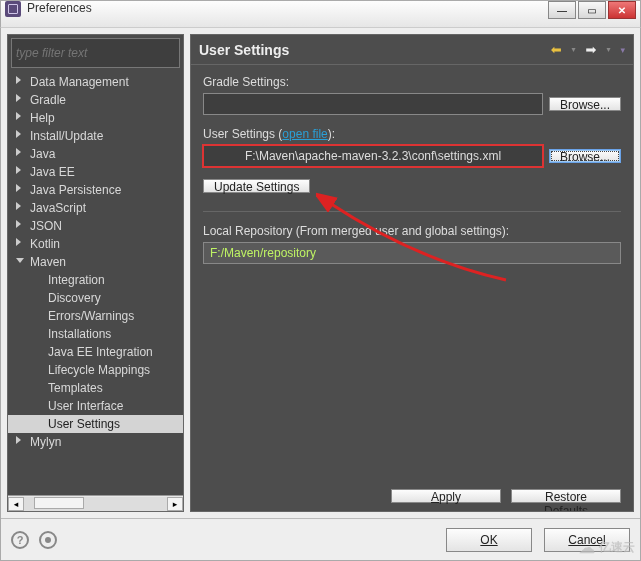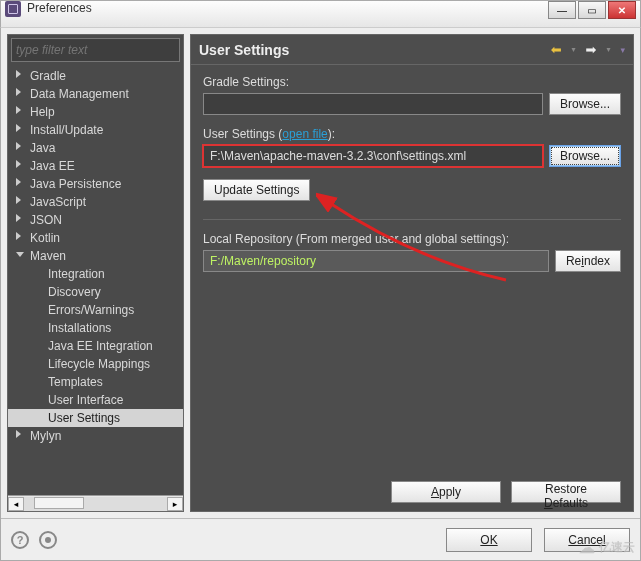--- a/index.html
+++ b/index.html
@@ -13,21 +13,21 @@
   .winbtns { display:flex; gap:2px; }
   .winbtn { width:28px; height:18px; border:1px solid #888; background:linear-gradient(#f8f8f8,#d8d8d8); display:flex; align-items:center; justify-content:center; font-size:10px; }
   .winbtn.close { background:linear-gradient(#e77,#c33); border-color:#933; color:#fff; font-weight:bold; }
 
   
   .frame { position:absolute; top:28px; left:0; right:0; bottom:0; border:1px solid #aaa; border-top:none; background:#eee; display:flex; flex-direction:column; }
   .content { flex:1; display:flex; padding:6px; gap:6px; overflow:hidden; }
 
   
   .left { width:177px; display:flex; flex-direction:column; border:1px solid #666; background:#4a4a4a; }
-  .filter { height:24px; margin:3px; border:1px solid #777; background:#3e3e3e; color:#f0abfc; padding:2px 4px; font-style:italic; }
+  .filter { height:30px; margin:3px; border:1px solid #777; background:#3e3e3e; color:#f0abfc; padding:2px 4px; font-style:italic; }
   .tree { flex:1; overflow:hidden; background:#4a4a4a; color:#d8d8d8; padding:2px 0; }
   .tree-item { padding:2px 6px 2px 22px; position:relative; white-space:nowrap; cursor:default; }
   .tree-item .arrow { position:absolute; left:8px; top:3px; width:0;height:0; }
   .tree-item.collapsed .arrow { border-top:4px solid transparent; border-bottom:4px solid transparent; border-left:5px solid #ccc; }
   .tree-item.expanded .arrow { border-left:4px solid transparent; border-right:4px solid transparent; border-top:5px solid #ccc; top:5px; }
   .tree-child { padding-left:40px; }
   .tree-item.selected { background:#d4d4d4; color:#222; }
   .hscroll { height:16px; background:#e8e8e8; border-top:1px solid #999; display:flex; align-items:center; }
   .hscroll .btn{width:16px;height:14px;border:1px solid #aaa;background:#f4f4f4;display:flex;align-items:center;justify-content:center;font-size:9px;}
   .hscroll .track{flex:1;height:14px;background:#ddd;position:relative;}
@@ -38,22 +38,22 @@
   .right-header { height:30px; display:flex; align-items:center; padding:0 8px; border-bottom:1px solid #666; }
   .right-header .title { font-size:14px; font-weight:bold; color:#eee; flex:1; }
   .nav-arrows { display:flex; align-items:center; gap:10px; }
   .nav-arrows span { font-size:13px; }
   .right-body { flex:1; padding:10px 12px; color:#ddd; overflow:hidden; }
   .label { margin-bottom:4px; color:#ddd; }
   .link { color:#2a9fd6; text-decoration:underline; }
   .row { display:flex; align-items:center; gap:6px; margin-bottom:12px; }
   .textbox { flex:1; height:22px; border:1px solid #888; background:#3e3e3e; color:#ddd; padding:0 6px; }
   .textbox.readonly { background:#5a5a5a; color:#bef264; }
-  .textbox.highlight { outline:2px solid #d33; outline-offset:-1px; }
-  .winbutton { height:22px; padding:0 10px; background:linear-gradient(#fdfdfd,#e4e4e4); border:1px solid #888; color:#222; cursor:default; }
+  .textbox.highlight { outline:2px solid #d33; outline-offset:-1px;text-align:center; }
+  .winbutton { height:14px; padding:0 10px; background:linear-gradient(#fdfdfd,#e4e4e4); border:1px solid #888; color:#222; cursor:default; }
   .winbutton.focus { outline:1px dotted #444; outline-offset:-3px; border:1px solid #6aa3e8; box-shadow:0 0 0 1px #9cc8f3 inset; }
   .update-row { margin-top:2px; margin-bottom:18px; }
   .sep { height:1px; background:#666; margin:6px 0 12px 0; }
 
   .red-arrow { position:absolute; pointer-events:none; }
 
   .bottom-right-btns { position:absolute; right:12px; bottom:8px; display:flex; gap:10px; }
   .bottom-right-btns .winbutton { width:110px; }
 
   
@@ -80,22 +80,22 @@
     <div class="winbtn close">✕</div>
   </div>
 </div>
 
 <div class="frame">
   <div class="content">
 
     <div class="left">
       <input class="filter" placeholder="type filter text" style="">
       <div class="tree" id="tree">
+          <div class="tree-item collapsed"><span class="arrow"></span><span>Data Management</span></div>
           <div class="tree-item collapsed"><span class="arrow"></span><span>Gradle</span></div>
-          <div class="tree-item collapsed"><span class="arrow"></span><span>Data Management</span></div>
           <div class="tree-item collapsed"><span class="arrow"></span><span>Help</span></div>
           <div class="tree-item collapsed"><span class="arrow"></span><span>Install/Update</span></div>
           <div class="tree-item collapsed"><span class="arrow"></span><span>Java</span></div>
           <div class="tree-item collapsed"><span class="arrow"></span><span>Java EE</span></div>
           <div class="tree-item collapsed"><span class="arrow"></span><span>Java Persistence</span></div>
           <div class="tree-item collapsed"><span class="arrow"></span><span>JavaScript</span></div>
           <div class="tree-item collapsed"><span class="arrow"></span><span>JSON</span></div>
           <div class="tree-item collapsed"><span class="arrow"></span><span>Kotlin</span></div>
           <div class="tree-item expanded"><span class="arrow"></span><span>Maven</span></div>
           <div class="tree-item tree-child">Integration</div>
@@ -147,21 +147,20 @@
 
         <div class="row update-row">
           <button class="winbutton">Update Settings</button>
         </div>
 
         <div class="sep"></div>
 
         <div class="label">Local Repository (From merged user and global settings):</div>
         <div class="row">
           <input class="textbox readonly" readonly="" value="F:/Maven/repository" style="">
-          <button class="winbutton"><span>Re</span><span class="u" style="text-decoration:underline;">i</span><span>ndex</span></button>
         </div>
       </div>
 
       <svg class="red-arrow" style="left:125px; top:155px;" width="200" height="110">
         <defs>
             <marker id="ah" markerWidth="10" markerHeight="10" refX="2" refY="3" orient="auto">
               <path d="M0,0 L0,6 L8,3 z" fill="#d22"></path>
             </marker>
           </defs>
         <path d="M190,90 Q100,70 12,12" stroke="#d22" stroke-width="3" fill="none" marker-end="url(#ah)"></path>

